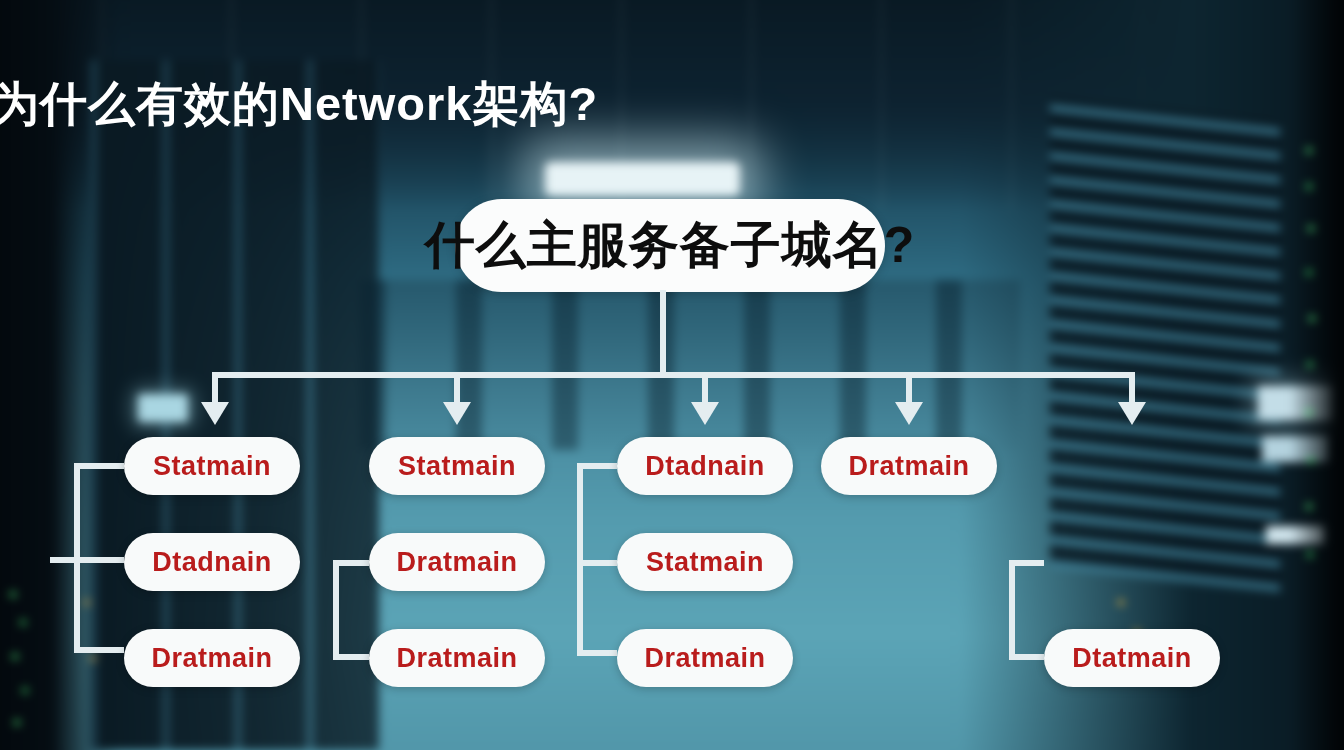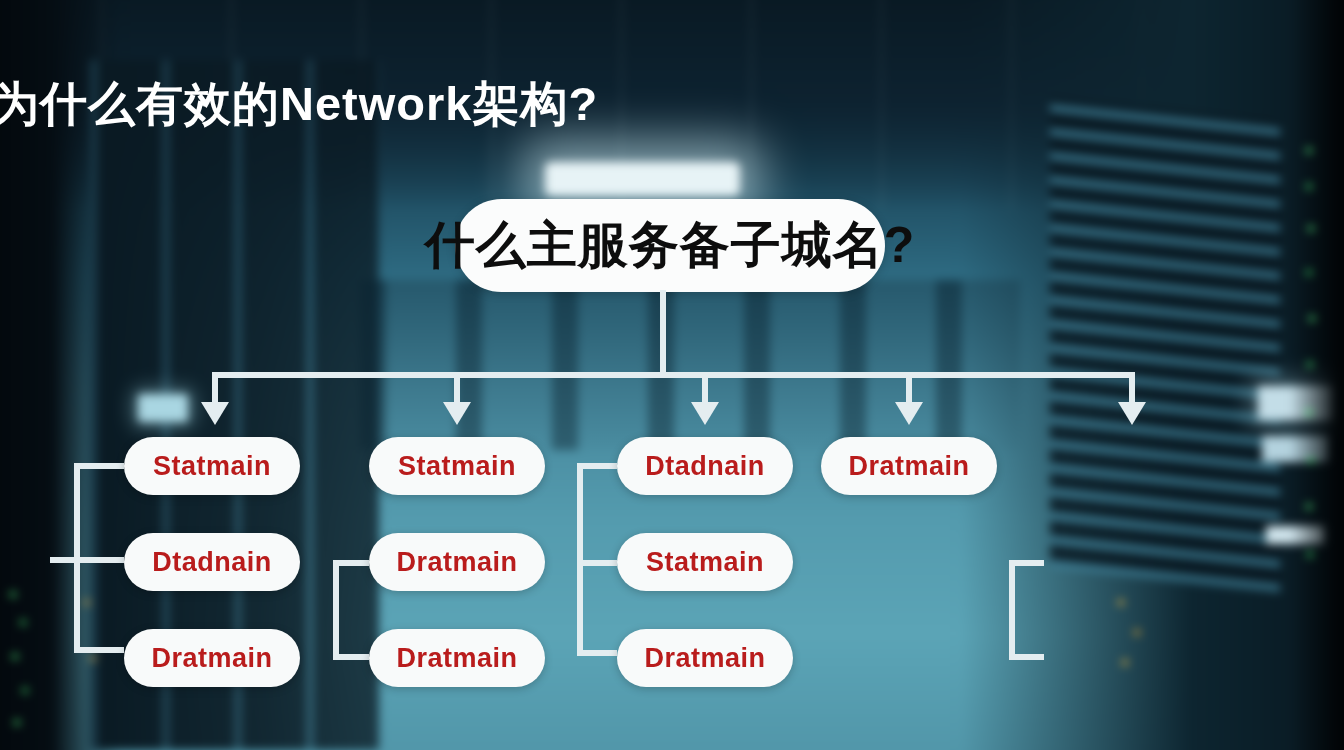--- a/index.html
+++ b/index.html
@@ -184,14 +184,17 @@
     <span>Statmain</span>
     </div>
   <div class="pill" style="left:617px;top:629px">
     <span>Dratmain</span>
     </div>
 
   <div class="pill" style="left:821px;top:437px">
     <span>Dratmain</span>
     </div>
 
+  <div class="pill" style="left:1044px;top:629px">
+    <span>Dtatmain</span>
+    </div>
 
 </div>
 
 </body></html>

